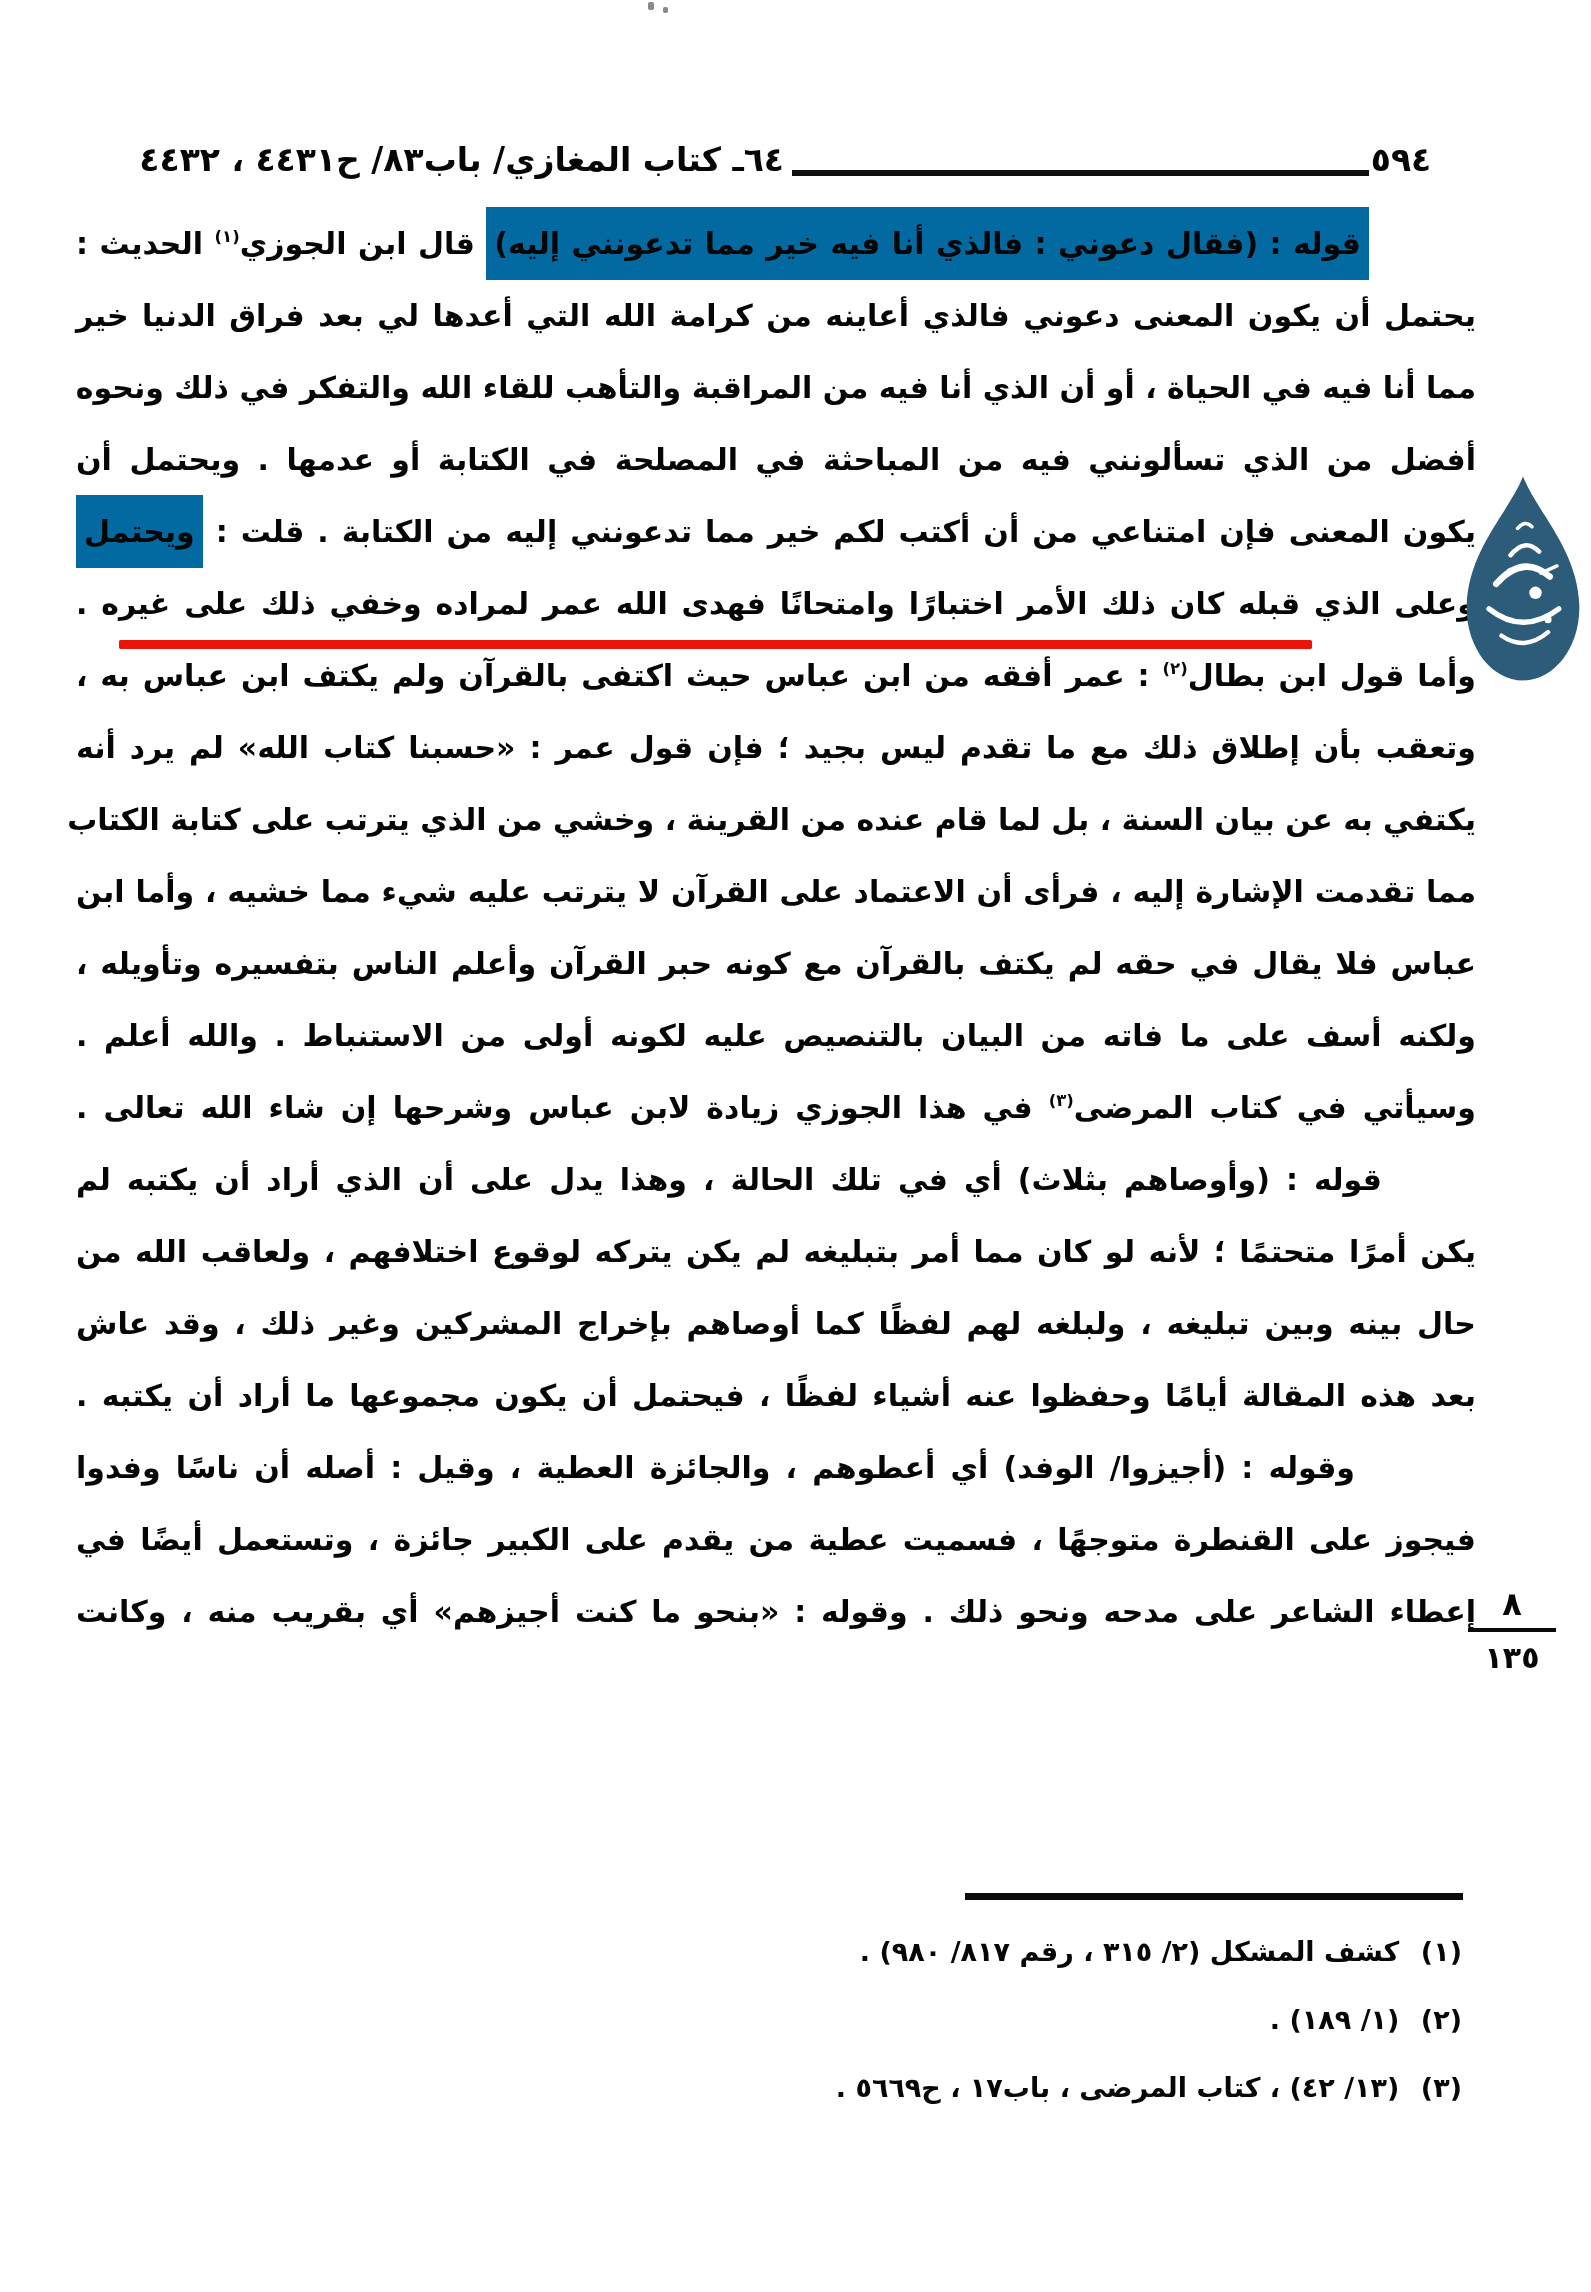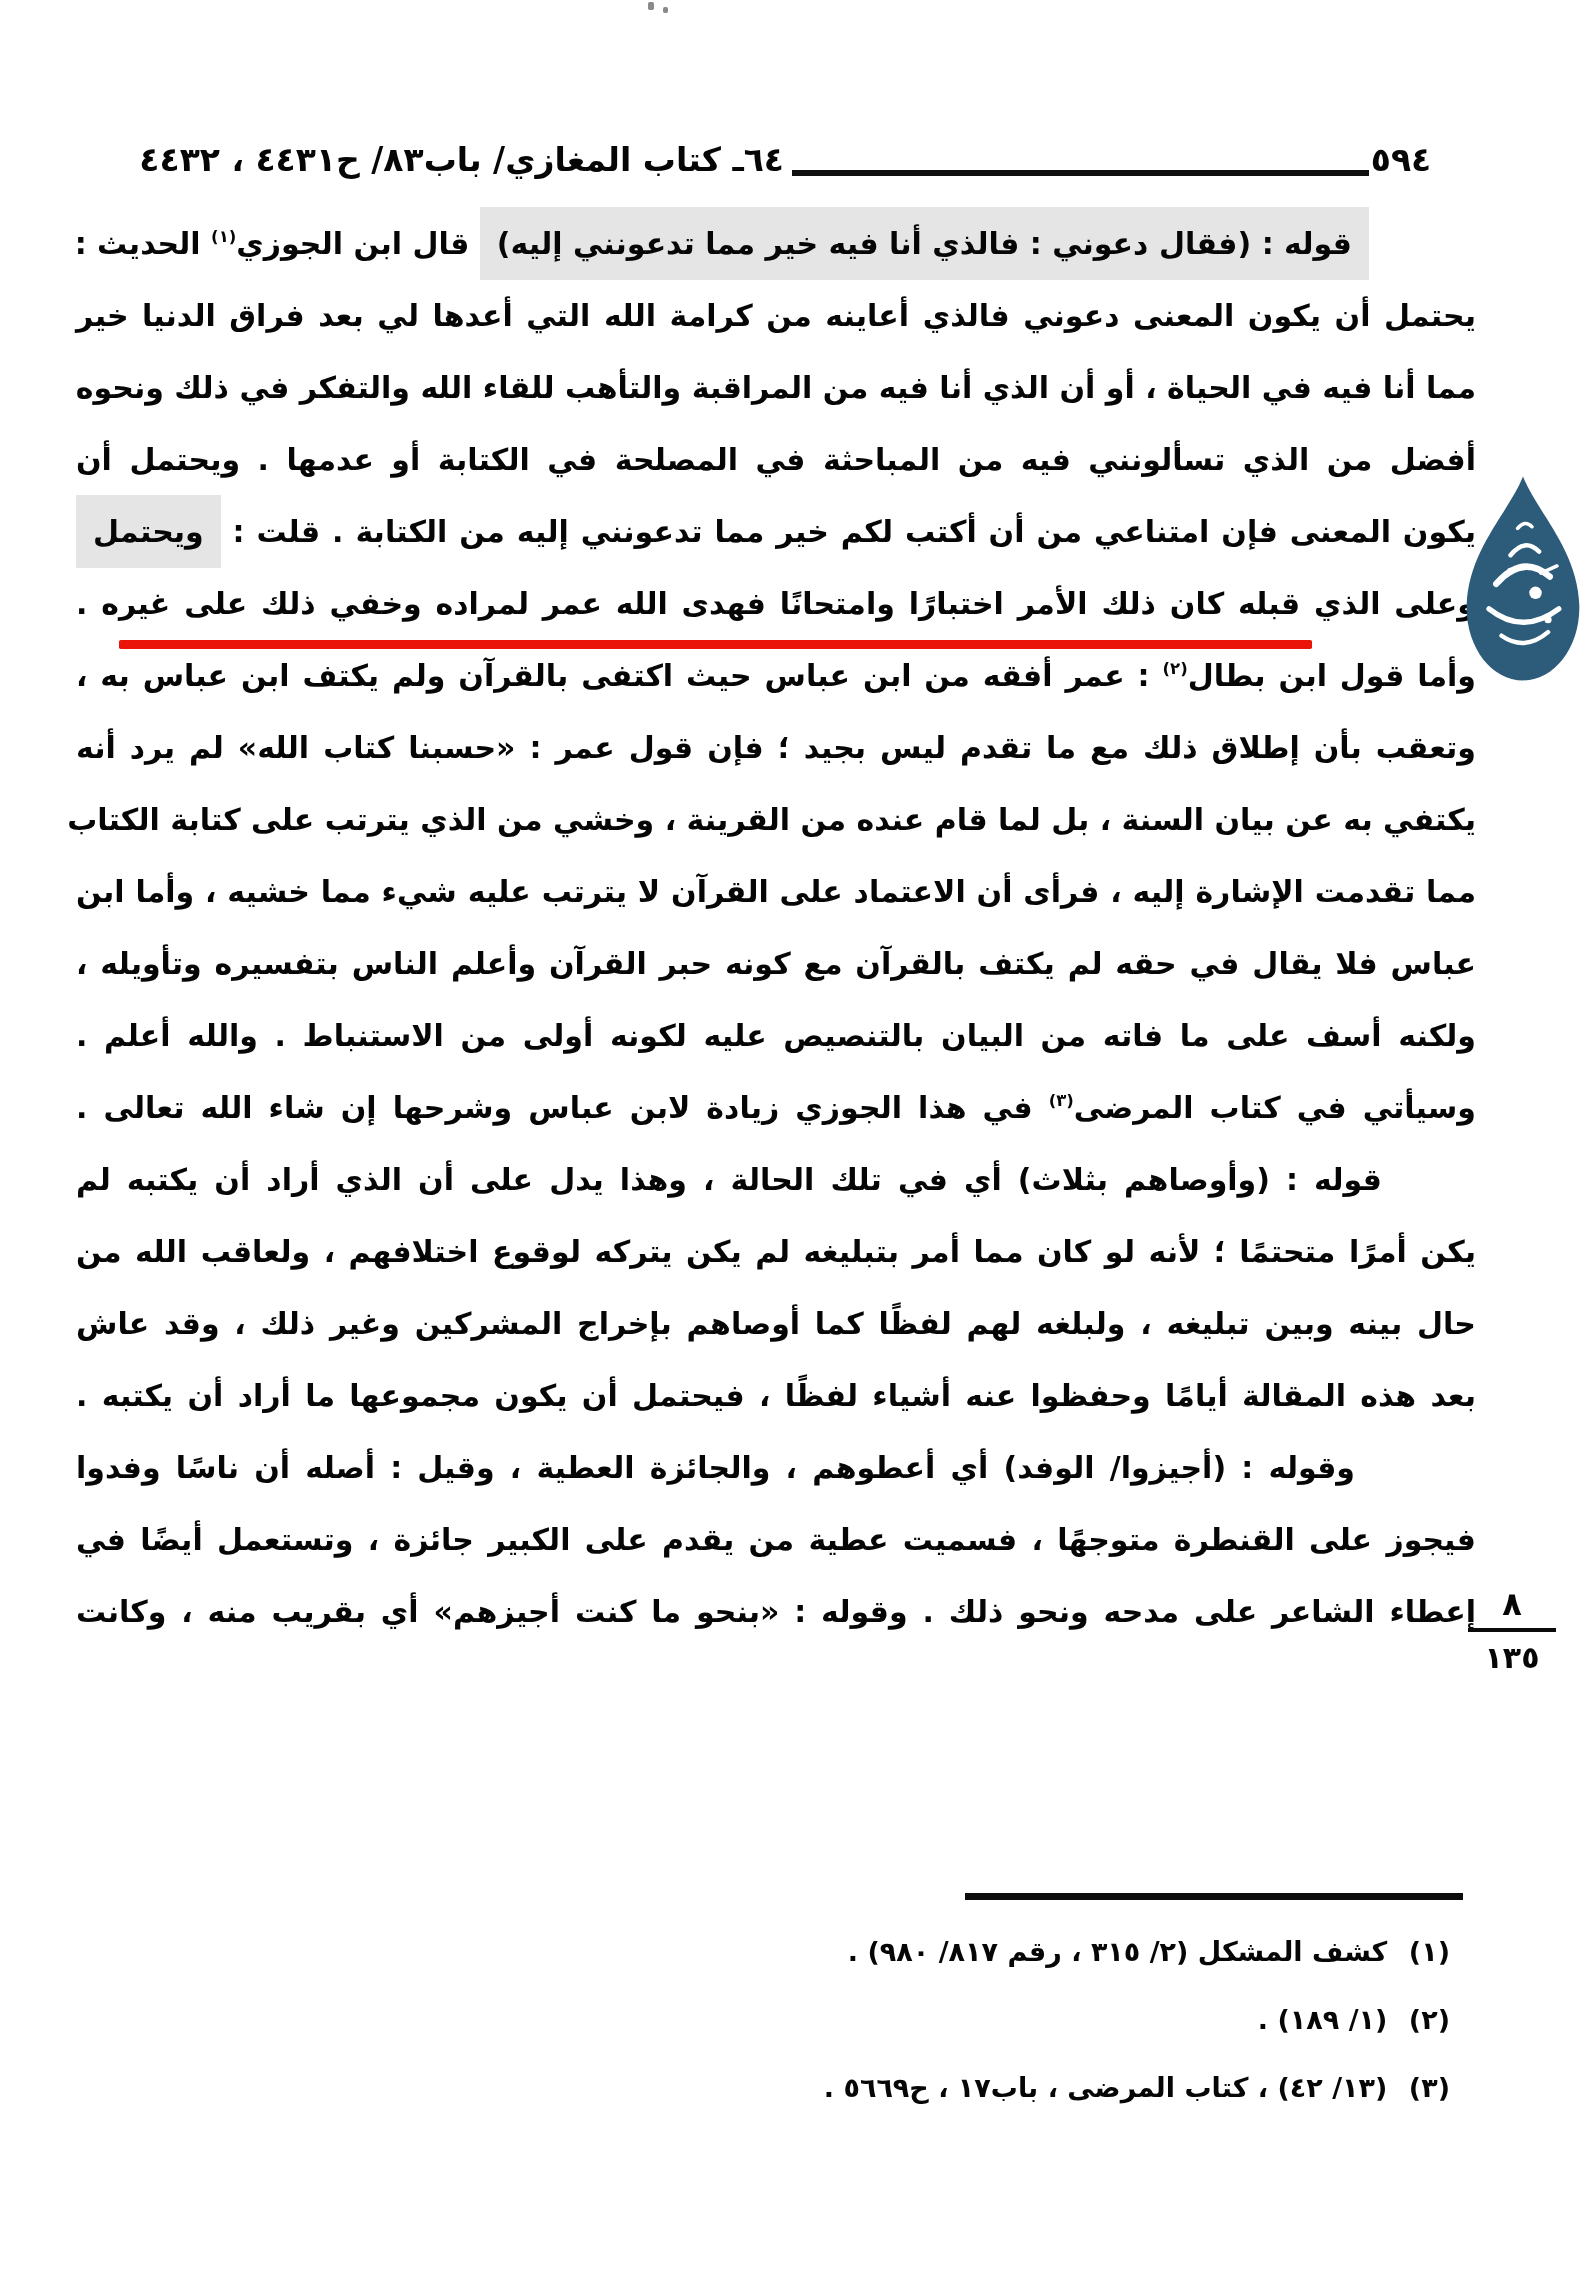--- a/index.html
+++ b/index.html
@@ -36,40 +36,40 @@
   }
   .bline{
     position:relative;
     height:72px;line-height:72px;
     font-size:30px;font-weight:700;
     text-align:justify;text-align-last:justify;
     white-space:nowrap;
   }
   .bline.short{text-align-last:right;}
   .bline sup{font-size:0.55em;line-height:0;vertical-align:12.5px;font-weight:700;}
-  .hl{background:#e5e5e5;padding:19px 17px;}
+  .hl{background:#0369a1;padding:19px 8px;}
 
   
   #red-underline{position:absolute;left:119px;top:640px;width:1193px;height:9px;background:#ea1408;border-radius:1.8px;}
 
   
   #watermark{position:absolute;left:1455px;top:473px;width:136px;height:211px;z-index:3;}
 
   
   #margin-marker{
     position:absolute;left:1467px;top:1583px;width:90px;
     text-align:center;font-weight:700;z-index:2;
   }
   #margin-marker .mm-top{font-size:32px;line-height:43px;}
   #margin-marker .mm-line{width:88px;height:4.5px;background:#0a0a0a;margin:1.8px auto 5.4px auto;}
   #margin-marker .mm-bottom{font-size:30px;line-height:39px;}
 
   
   #footnote-divider{position:absolute;left:965px;top:1893px;width:498px;height:7.2px;background:#0c0c0c;}
-  #footnotes{position:absolute;left:64px;top:1918px;width:1386px;direction:rtl;}
+  #footnotes{position:absolute;left:76px;top:1918px;width:1386px;direction:rtl;}
   .fnote{
     height:68px;line-height:68px;
     font-size:27px;font-weight:700;
     text-align:right;white-space:nowrap;
   }
   .fnote .fn-marker{margin-left:21.5px;}
 </style>
 </head>
 <body>
 

